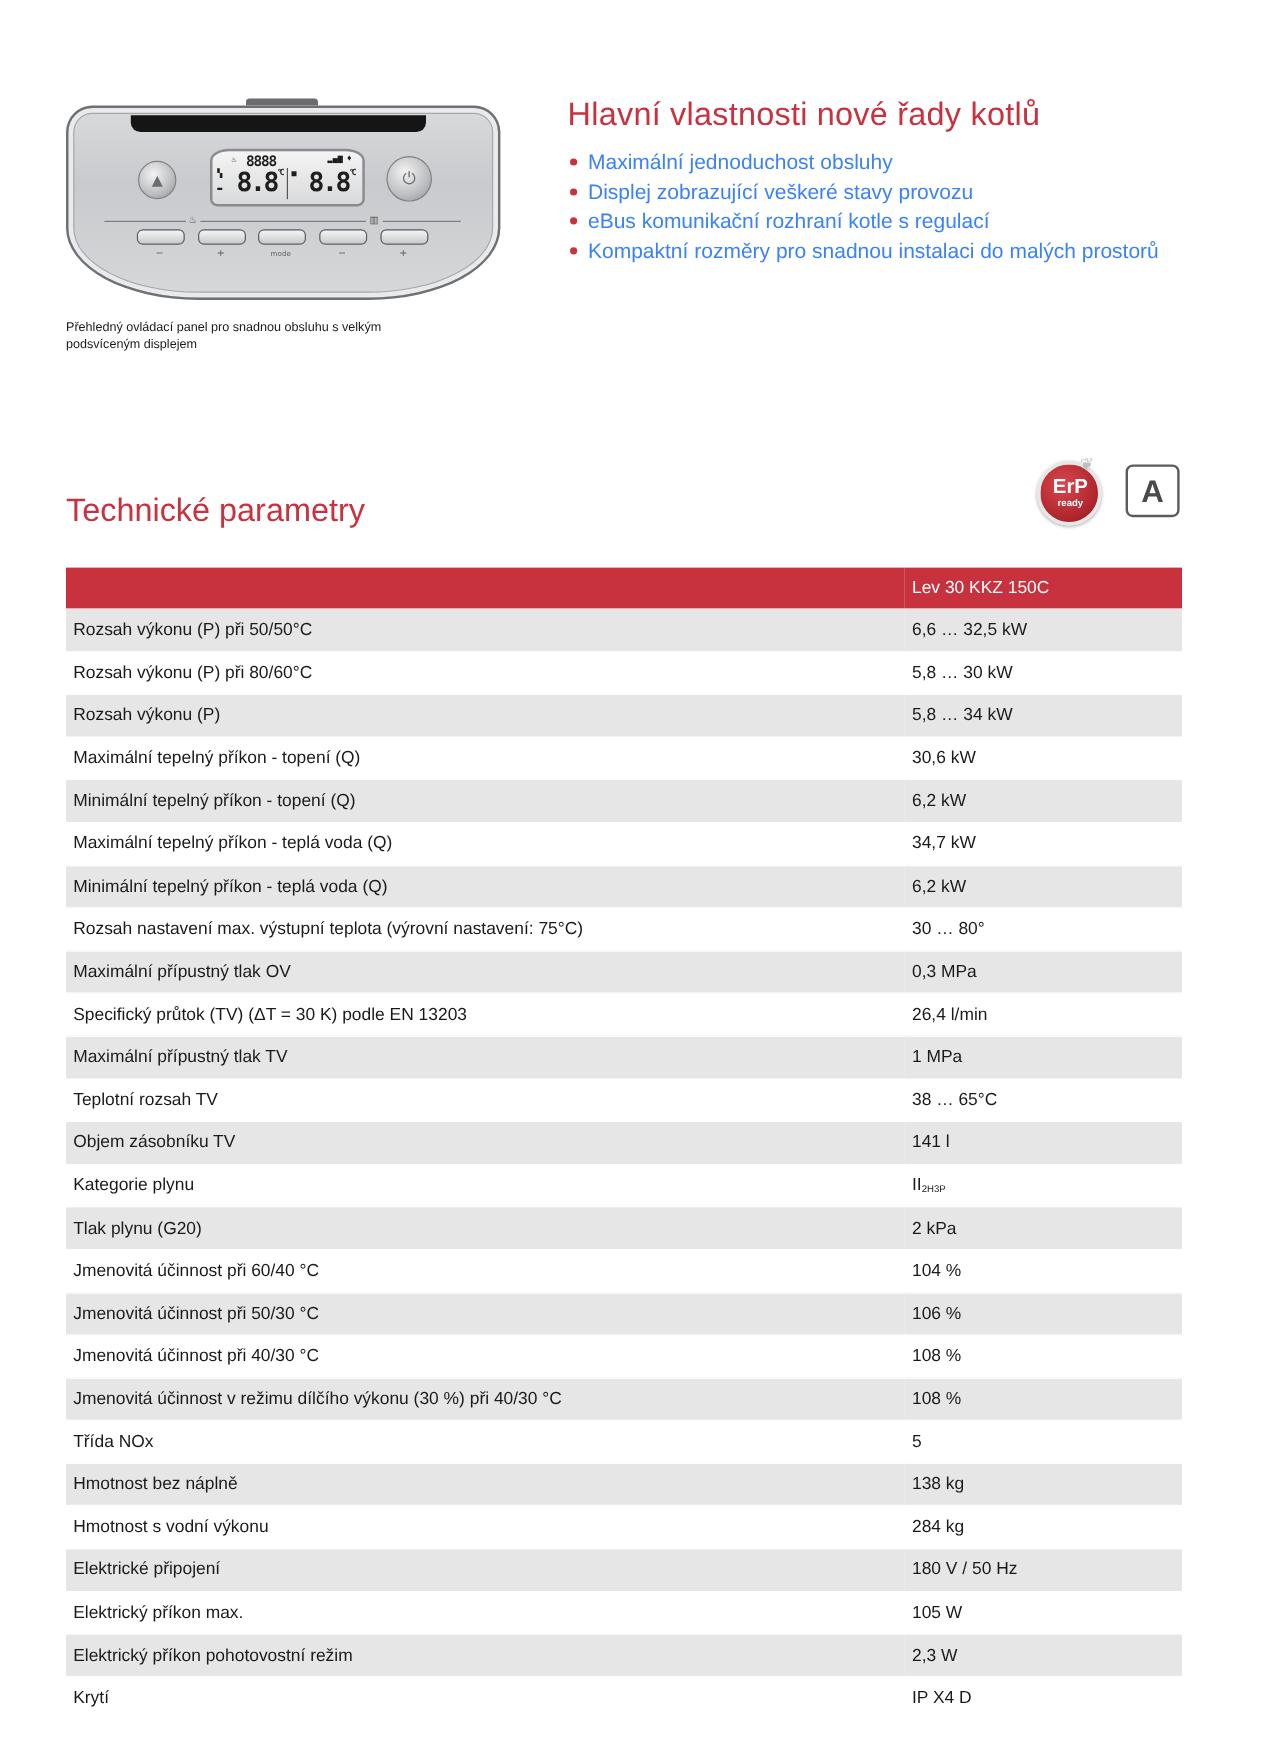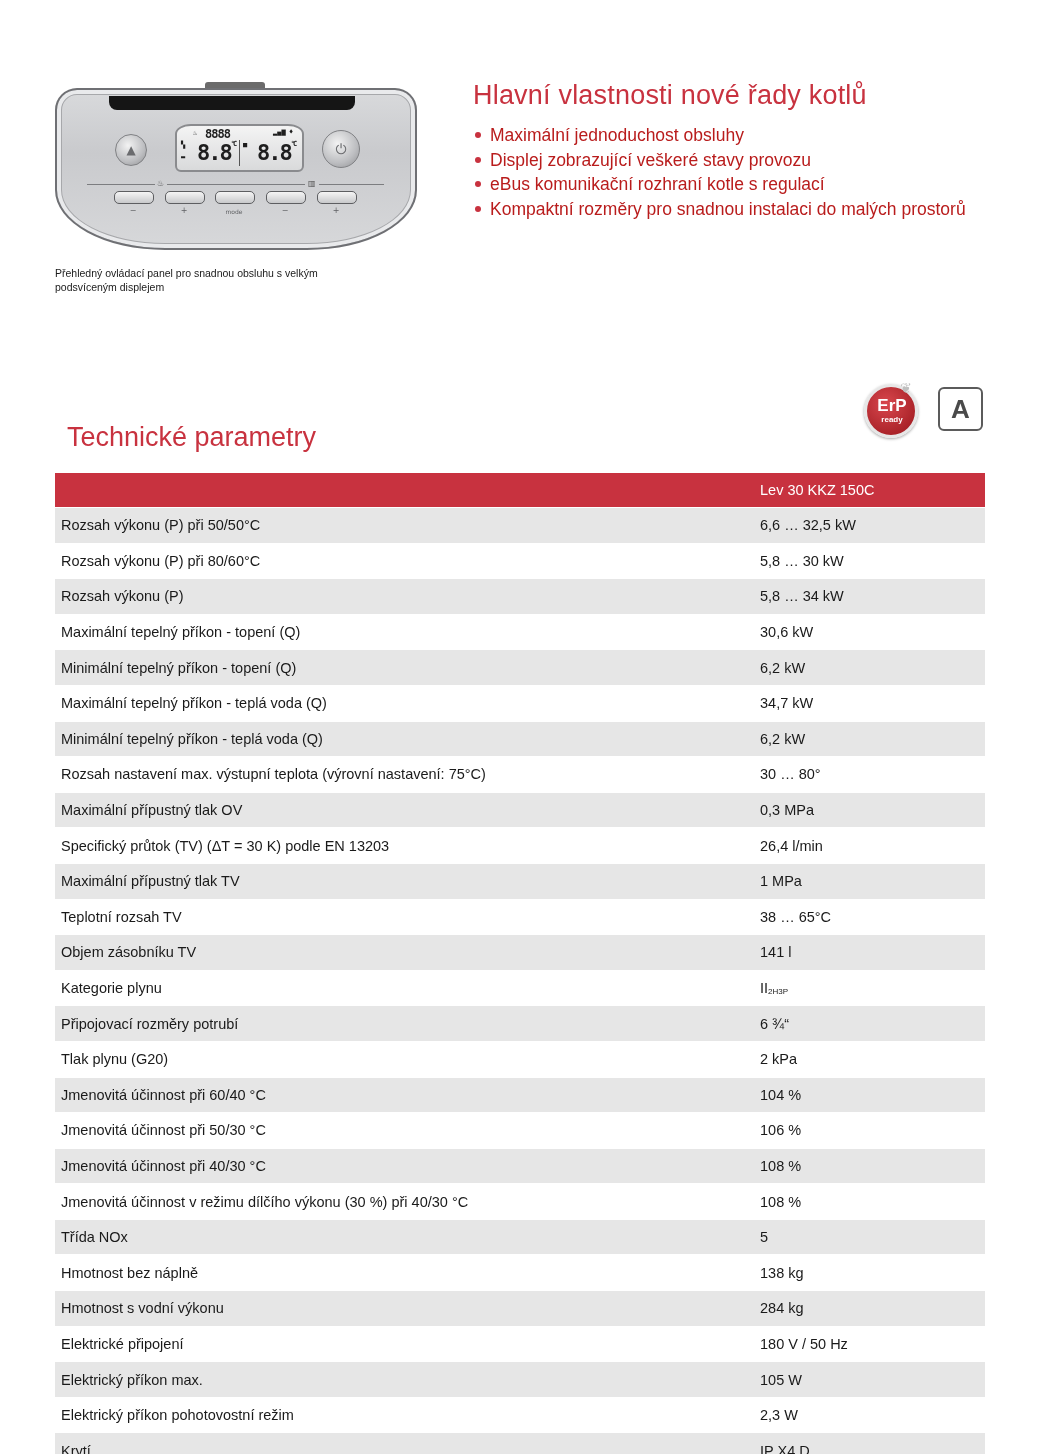--- a/index.html
+++ b/index.html
@@ -57,21 +57,21 @@
 
     
     .features-title {
       position: absolute; left: 473px; top: 80px; margin: 0;
       font-family: "Liberation Sans", sans-serif; font-weight: normal;
       font-size: 27px; color: #c8323f; letter-spacing: 0.2px; text-align: center;
     }
     .features-list { position: absolute; left: 473px; top: 124px; margin: 0; padding: 0; list-style: none; }
     .features-list li {
       position: relative; padding-left: 17px; height: 24.6px; line-height: 22px;
-      font-family: "Liberation Sans", sans-serif; font-size: 17.5px; color: #b91c1c;
+      font-family: "Liberation Sans", sans-serif; font-size: 17.5px; color: #3b82f6;
     }
     .features-list li .bullet {
       position: absolute; left: 2px; top: 8px; width: 6px; height: 6px; border-radius: 50%; background: #c8323f;
     }
 
     
     .erp-badge {
       position: absolute; left: 862px; top: 380px; width: 60px; height: 60px;
     }
     .erp-circle {
@@ -94,21 +94,21 @@
     .energy-class {
       position: absolute; left: 938px; top: 387px; width: 45px; height: 44px;
       border: 2px solid #5b5b5b; border-radius: 6px; box-sizing: border-box;
       display: flex; align-items: center; justify-content: center;
       font-family: "Liberation Sans", sans-serif; font-weight: bold; font-size: 26px; color: #4a4a4a;
       background: #fff;
     }
 
     
     .tech-title {
-      position: absolute; left: 55px; top: 410px; margin: 12px;
+      position: absolute; left: 55px; top: 410px; margin: 0;
       font-family: "Liberation Sans", sans-serif; font-weight: normal; font-size: 27px; color: #c8323f;
     }
     .tech-table { position: absolute; left: 55px; top: 449px; width: 930px; border-collapse: collapse; margin-top: 24px; }
     .tech-table th, .tech-table td {
       padding: 0 0 0 6px; height: 34.6px; text-align: left; vertical-align: middle;
       font-family: "Liberation Sans", sans-serif; font-weight: normal; font-size: 14.5px;
     }
     .tech-table thead th { background: #c8323f; color: #ffffff; height: 34px; }
     .tech-table th.col-name { width: 693px; }
     .tech-table tbody tr:nth-child(odd) td { background: #e6e6e6; }
@@ -235,24 +235,20 @@
       </tr>
       <tr>
         <td>Objem zásobníku TV</td>
         <td class="val">141 l</td>
       </tr>
       <tr>
         <td>Kategorie plynu</td>
         <td class="val"><span>II</span><sub class="gas">2H3P</sub></td>
       </tr>
       <tr>
-        <td>Připojovací rozměry potrubí</td>
-        <td class="val">6 ¾“</td>
-      </tr>
-      <tr>
         <td>Tlak plynu (G20)</td>
         <td class="val">2 kPa</td>
       </tr>
       <tr>
         <td>Jmenovitá účinnost při 60/40 °C</td>
         <td class="val">104 %</td>
       </tr>
       <tr>
         <td>Jmenovitá účinnost při 50/30 °C</td>
         <td class="val">106 %</td>

